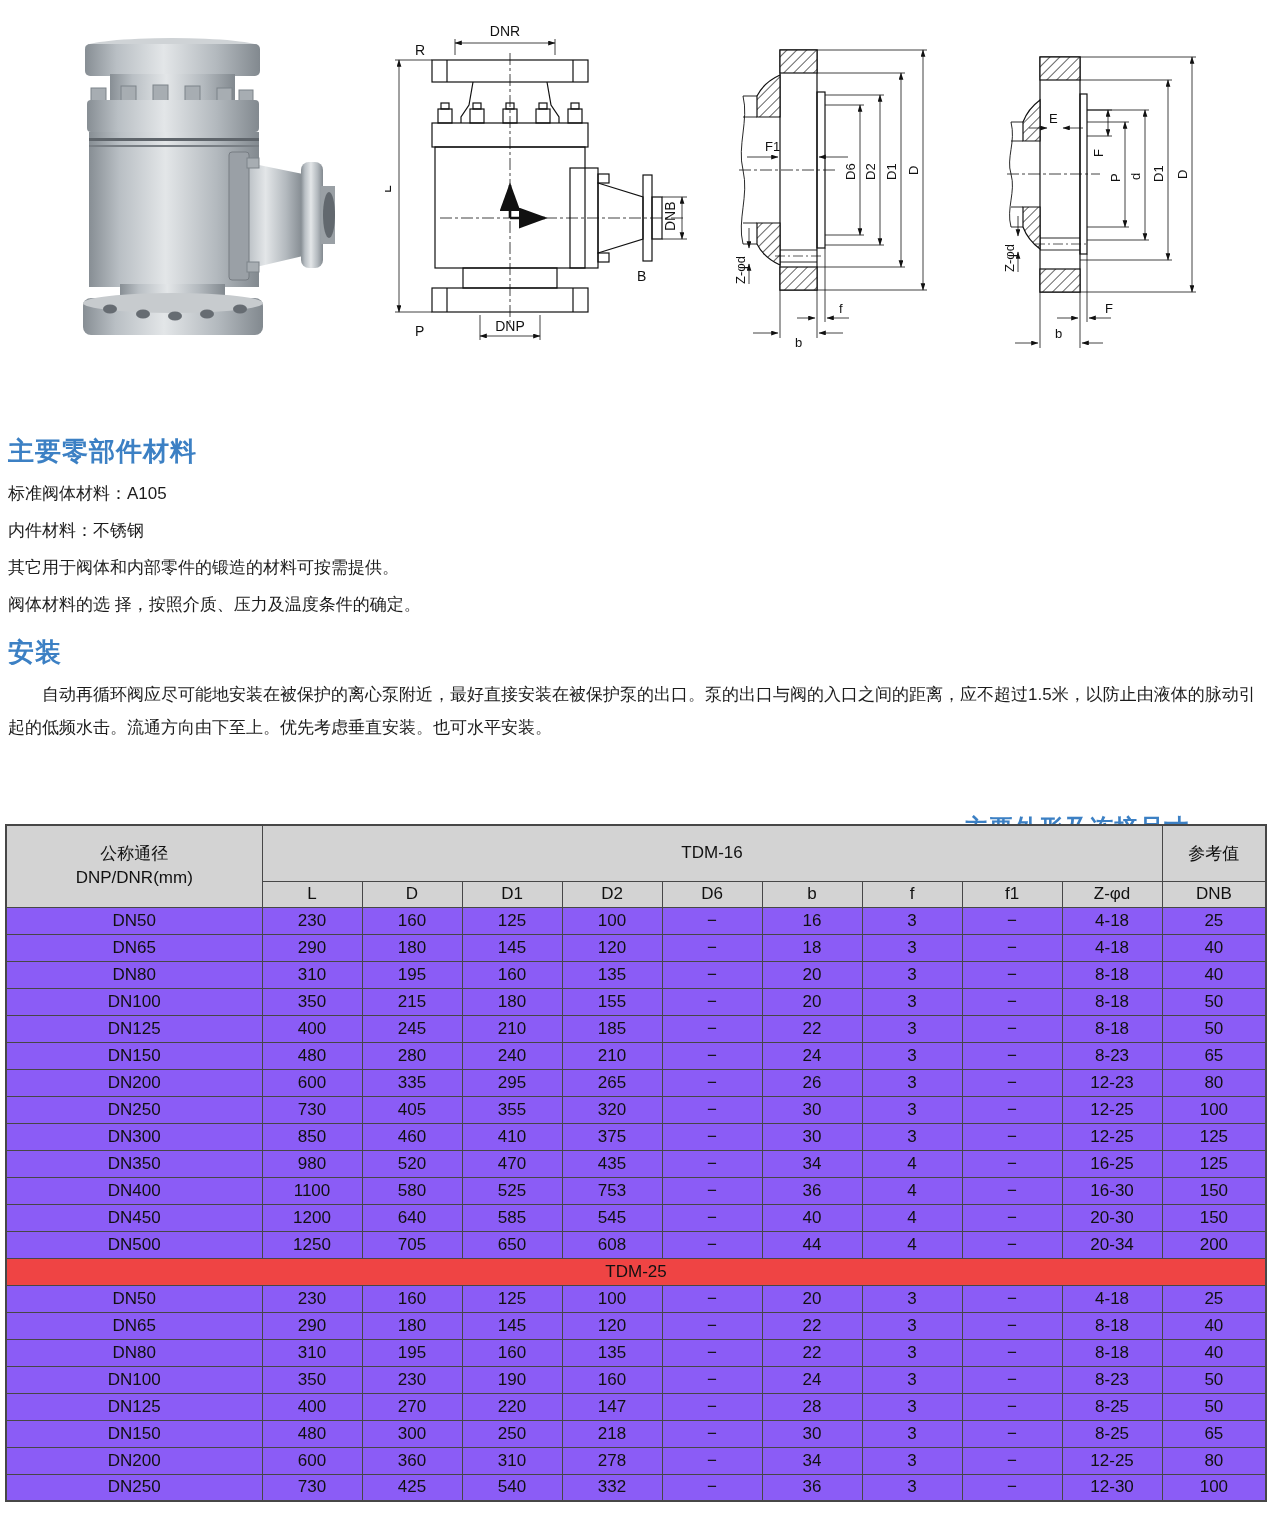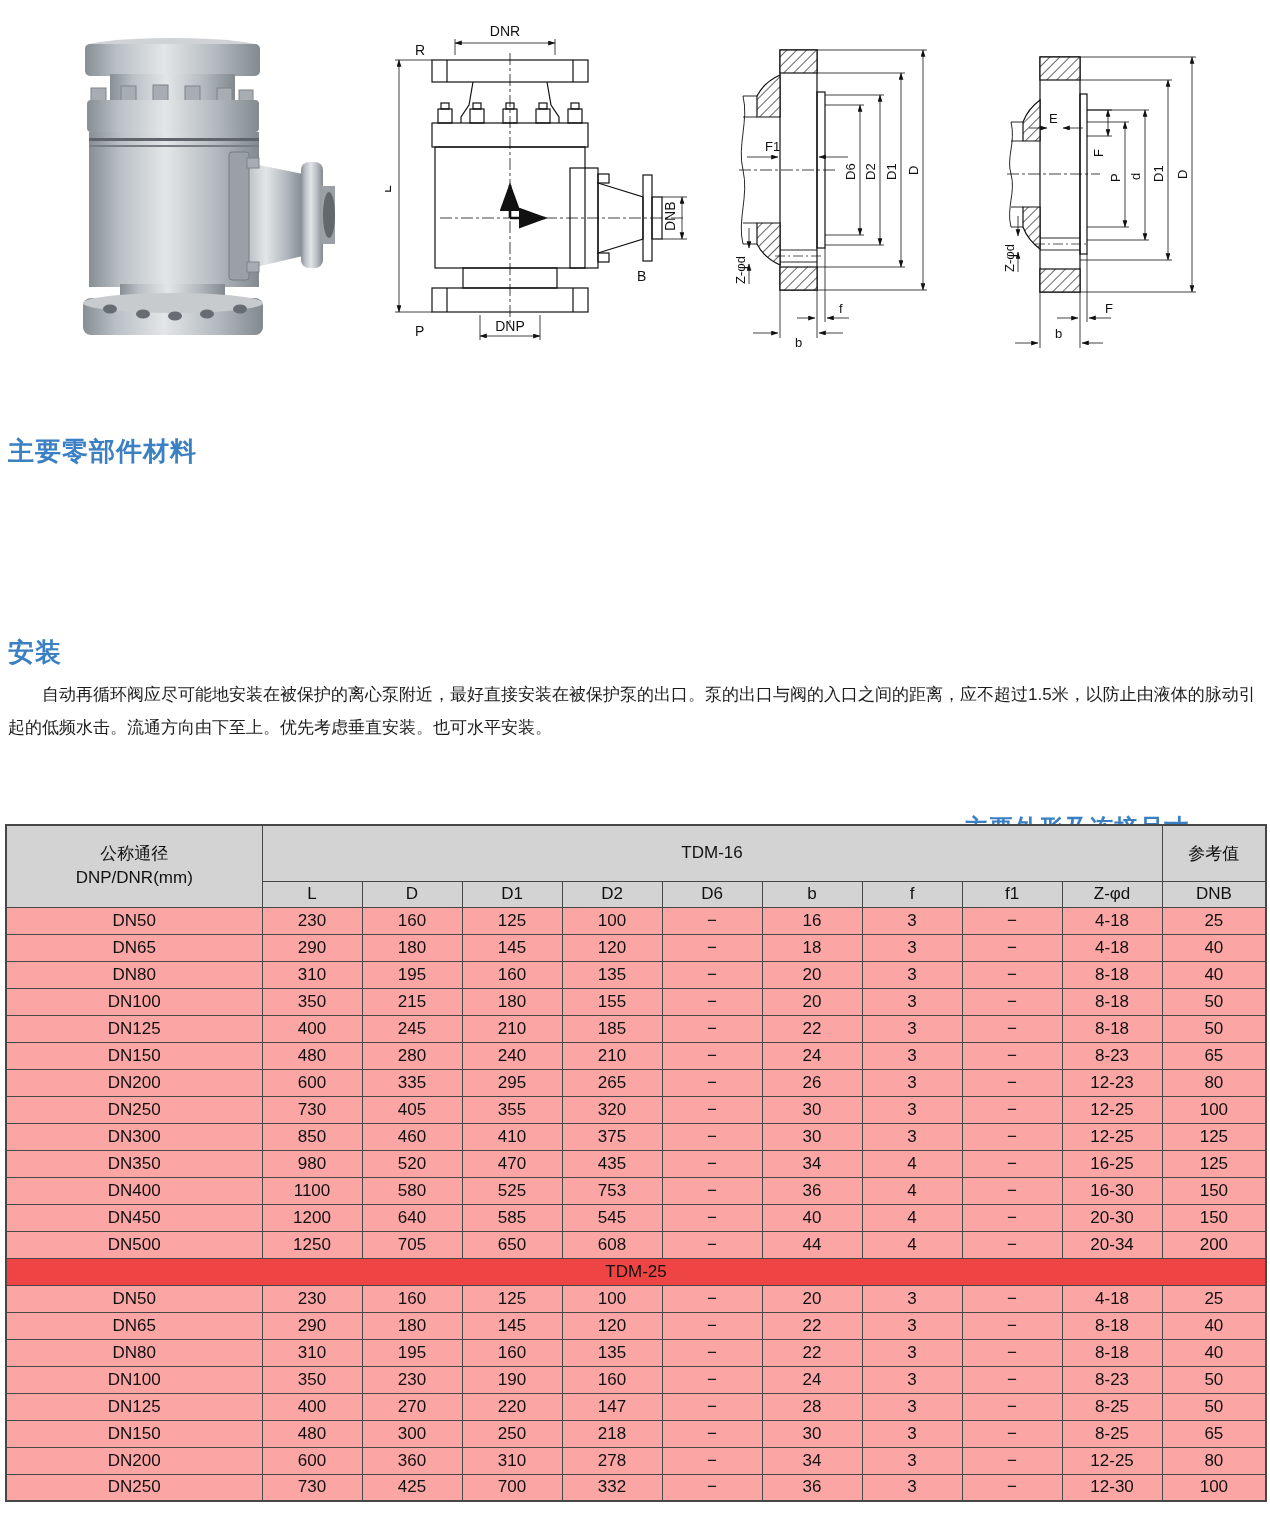--- a/index.html
+++ b/index.html
@@ -13,21 +13,21 @@
   .dims-head{display:flex;justify-content:flex-end;align-items:flex-end;}
   .unit{font-size:16px;color:#111;}
   
   table.dim{border-collapse:collapse;table-layout:fixed;width:1260px;font-size:17px;}
   table.dim th,table.dim td{border:1px solid #474747;text-align:center;vertical-align:middle;
       padding:0;overflow:hidden;white-space:nowrap;font-weight:normal;color:#111;}
   table.dim{border:2px solid #474747;}
   table.dim thead th{background:#d3d3d3;}
   tr.hrow1{height:56px;}
   tr.hrow2{height:26px;}
-  tr.drow{height:27px;background:#fca5a5;margin-left:38px;}
+  tr.drow{height:27px;background:#8b5cf6;margin-left:38px;}
   tr.bandrow td{background:#ef4444;height:26px;}
   .corner-l1,.corner-l2{line-height:24px;font-size:17px;}
   
   .dt{font-size:13px;fill:#111;font-family:"Liberation Sans","DejaVu Sans",sans-serif;}
   .dt-b{font-size:14px;fill:#111;font-family:"Liberation Sans","DejaVu Sans",sans-serif;}
 </style>
 </head>
 <body>
 
 <div class="page">
@@ -268,20 +268,26 @@
     <text class="dt" stroke="none" fill="#111" transform="translate(135,158) rotate(-90)">d</text>
     <text class="dt" stroke="none" fill="#111" transform="translate(158,160) rotate(-90)">D1</text>
     <text class="dt" stroke="none" fill="#111" transform="translate(182,157) rotate(-90)">D</text>
     <text class="dt" stroke="none" fill="#111" transform="translate(9,250) rotate(-90)">Z-φd</text>
     <text class="dt" x="100" y="291" stroke="none" fill="#111">F</text>
     <text class="dt" x="50" y="316" stroke="none" fill="#111">b</text>
   </svg>
 
   <div class="abs" style="left:8px;top:403px">
     <div class="h-blue">主要零部件材料</div>
+    <div style="margin-top:6px">
+      <div class="mat-line">标准阀体材料：A105</div>
+      <div class="mat-line">内件材料：不锈钢</div>
+      <div class="mat-line">其它用于阀体和内部零件的锻造的材料可按需提供。</div>
+      <div class="mat-line">阀体材料的选 择，按照介质、压力及温度条件的确定。</div>
+    </div>
   </div>
 
   <div class="abs" style="left:8px;top:604px;width:1256px">
     <div class="h-blue">安装</div>
     <p class="install-p" style="margin-top:8px">自动再循环阀应尽可能地安装在被保护的离心泵附近，最好直接安装在被保护泵的出口。泵的出口与阀的入口之间的距离，应不超过1.5米，以防止由液体的脉动引起的低频水击。流通方向由下至上。优先考虑垂直安装。也可水平安装。</p>
   </div>
 
   <div class="abs dims-head" style="left:6px;top:781px;width:1258px">
     <div class="h-blue" style="font-size:24px">主要外形及连接尺寸</div>
     <div class="unit">单位：mm</div>
@@ -585,21 +591,21 @@
             <td>34</td>
             <td>3</td>
             <td>−</td>
             <td>12-25</td>
             <td>80</td>
           </tr>
           <tr class="drow">
             <td>DN250</td>
             <td>730</td>
             <td>425</td>
-            <td>700</td>
+            <td>540</td>
             <td>332</td>
             <td>−</td>
             <td>36</td>
             <td>3</td>
             <td>−</td>
             <td>12-30</td>
             <td>100</td>
           </tr>
         </tbody>
     </table>

